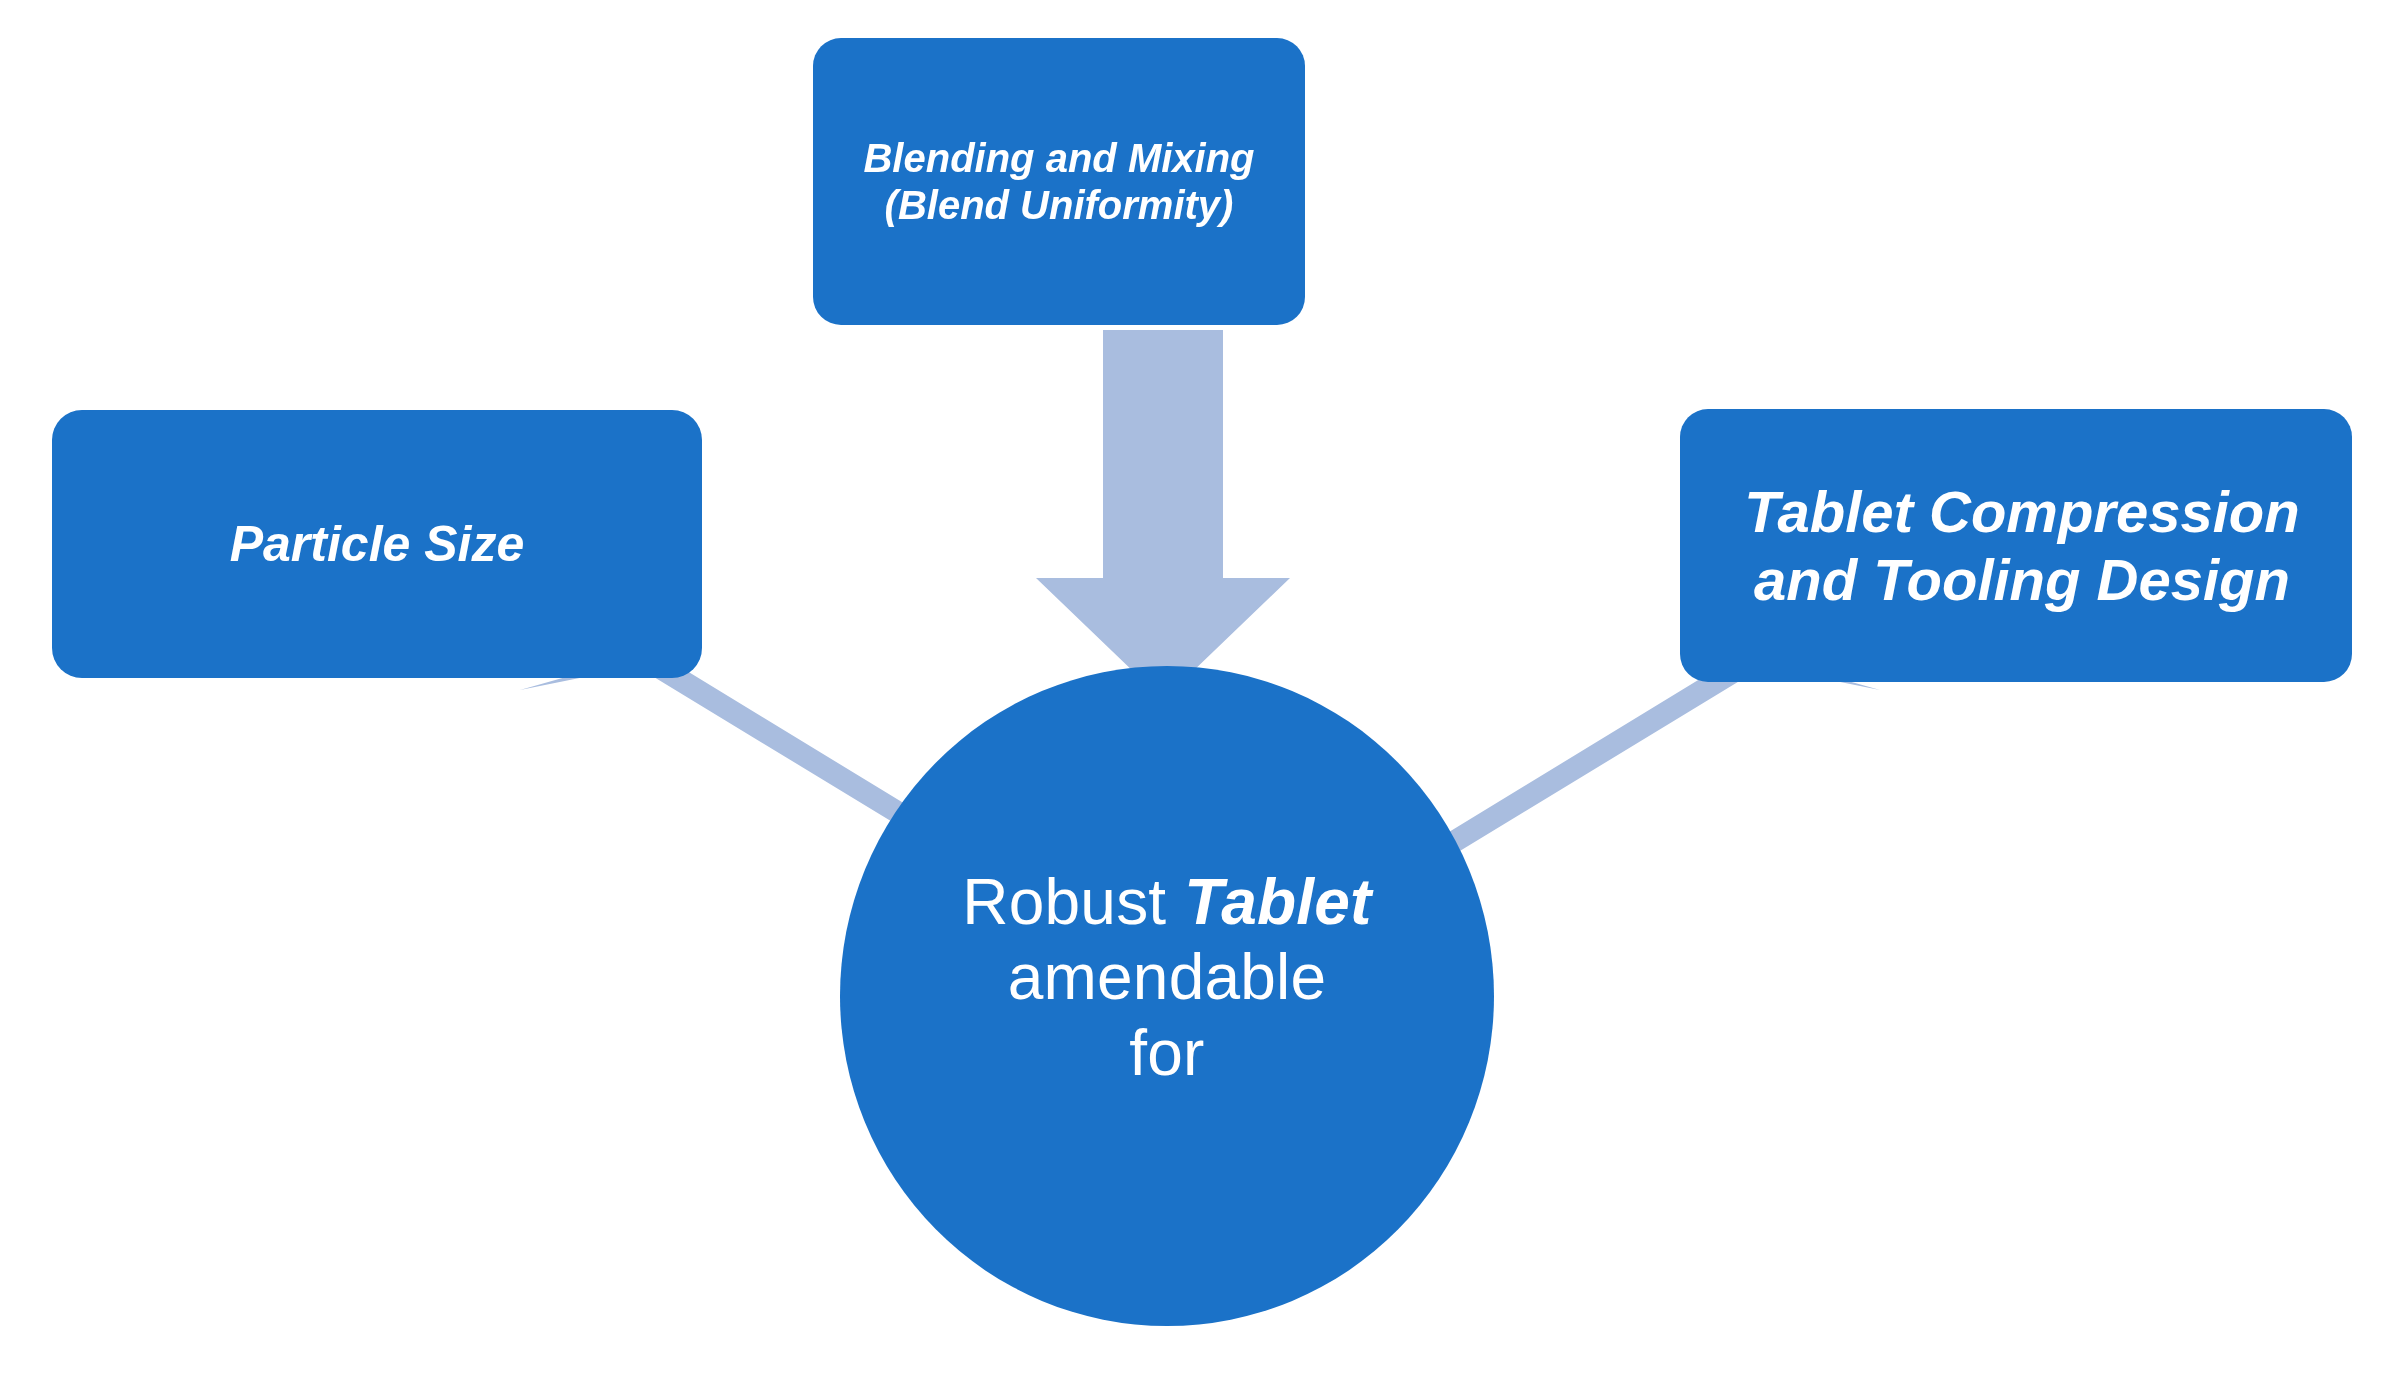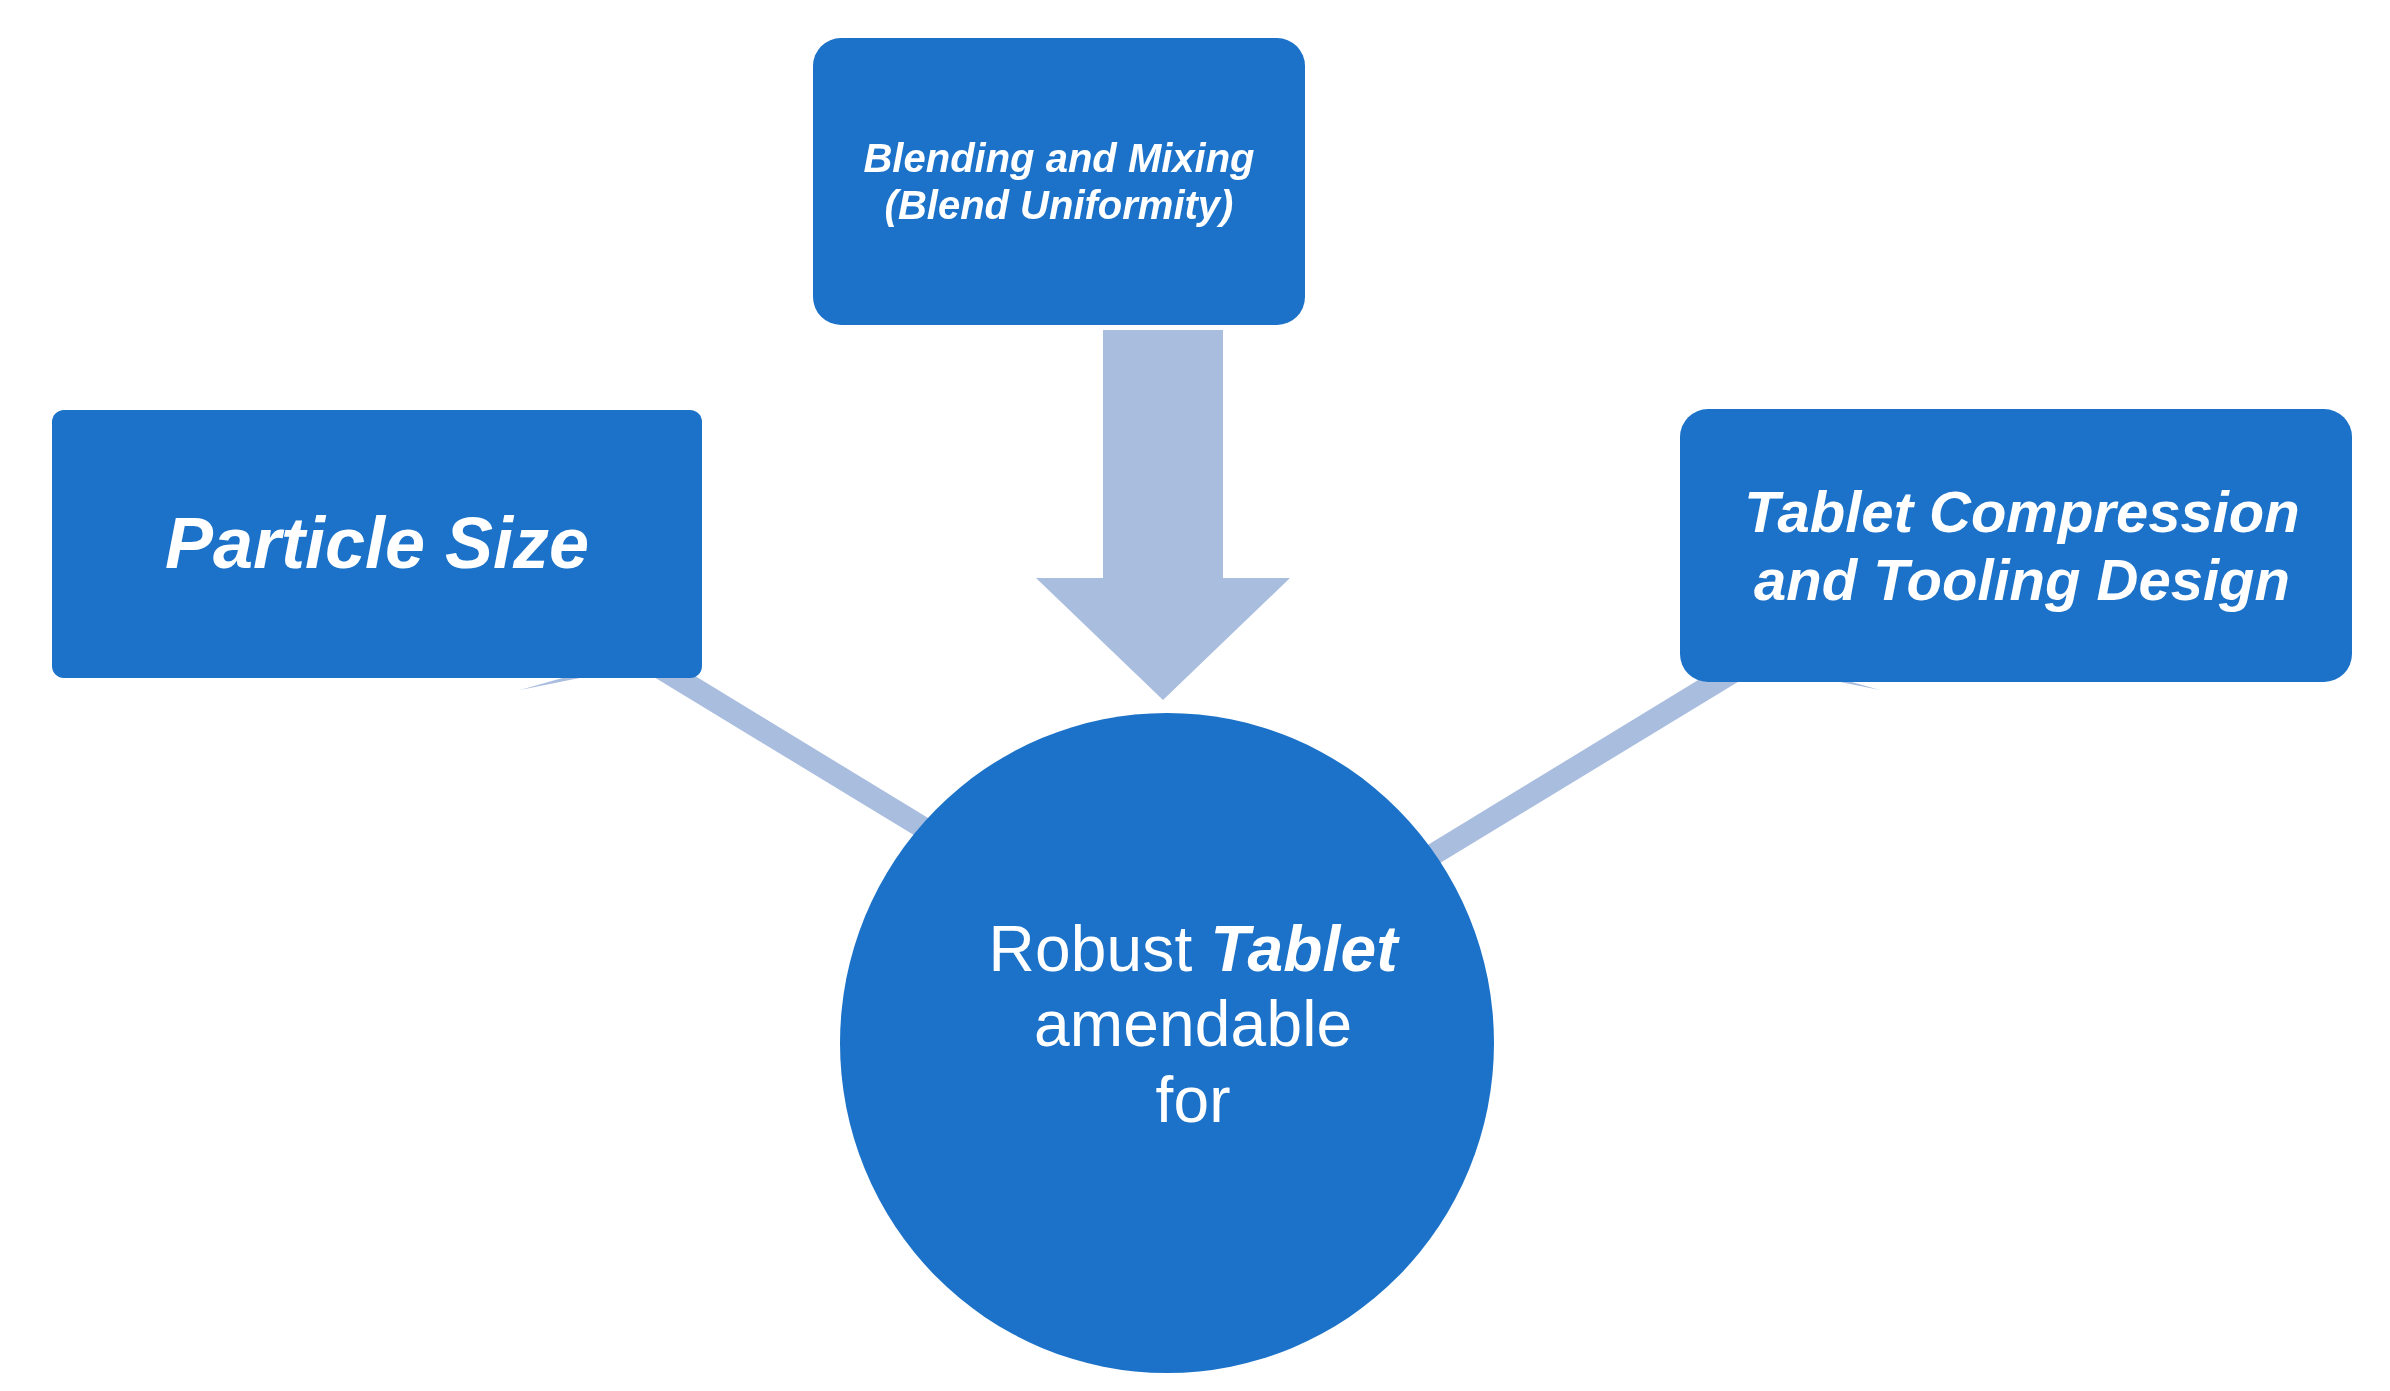--- a/index.html
+++ b/index.html
@@ -50,22 +50,22 @@
     height: 287px;
     font-size: 40px;
     border-radius: 28px;
   }
   
   #node-particle-size {
     left: 52px;
     top: 410px;
     width: 650px;
     height: 268px;
-    font-size: 72px;
-    border-radius: 12px;
+    font-size: 50px;
+    border-radius: 30px;
   }
   
   #node-tablet-compression {
     left: 1680px;
     top: 409px;
     width: 672px;
     height: 273px;
     font-size: 58px;
     border-radius: 28px;
     padding-left: 26px;
@@ -73,28 +73,28 @@
   }
   .node-text {
     display: block;
     width: 100%;
     white-space: pre-line;
   }
   
   #node-center-circle {
     position: absolute;
     left: 840px;
-    top: 713px;
+    top: 666px;
     width: 654px;
     height: 660px;
     border-radius: 50%;
     background: #1B72C8;
     display: flex;
     align-items: center;
-    justify-content: flex-end;
+    justify-content: center;
     text-align: center;
     z-index: 3;
   }
   #center-text {
     color: #ffffff;
     font-size: 64px;
     line-height: 1.18;
     font-weight: normal;
     font-style: normal;
     width: 92%;

